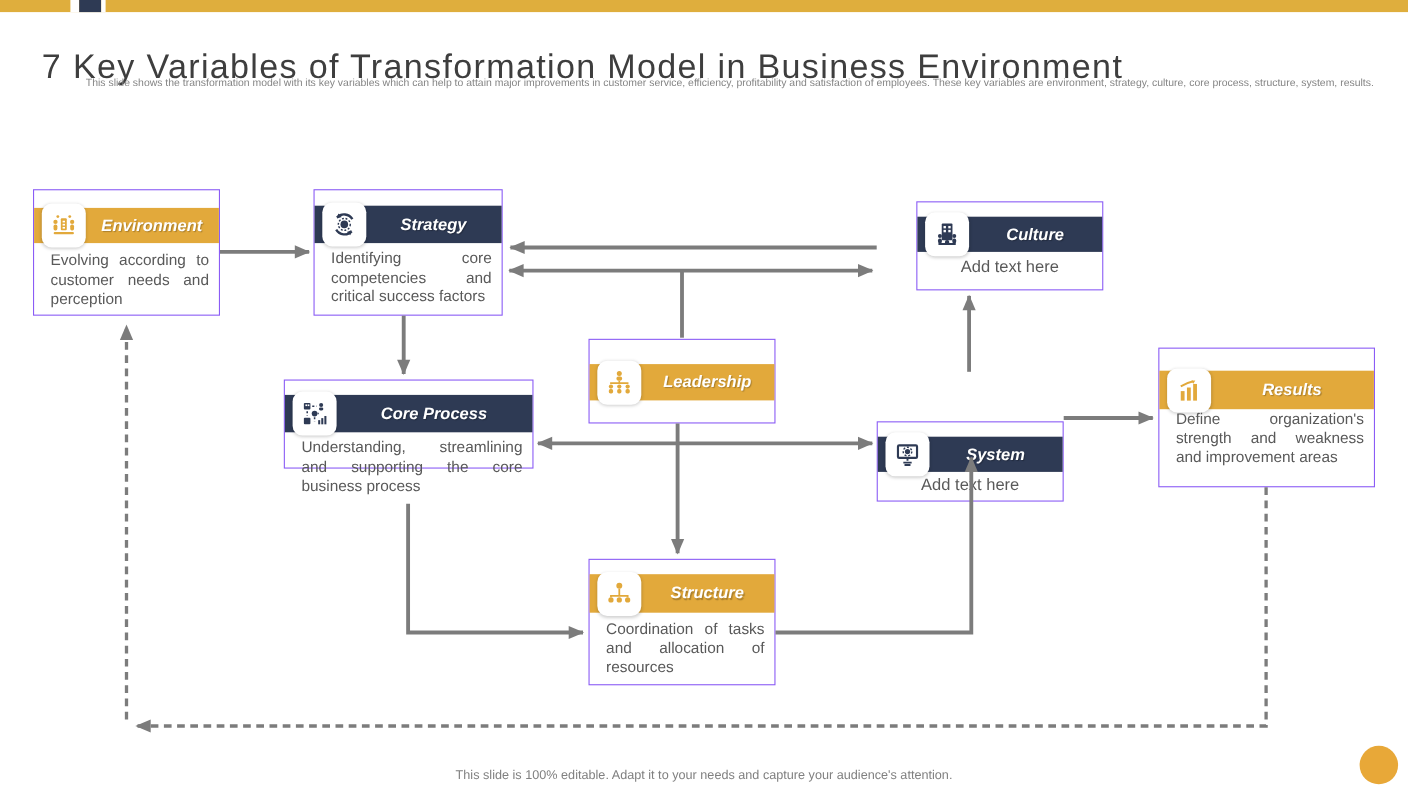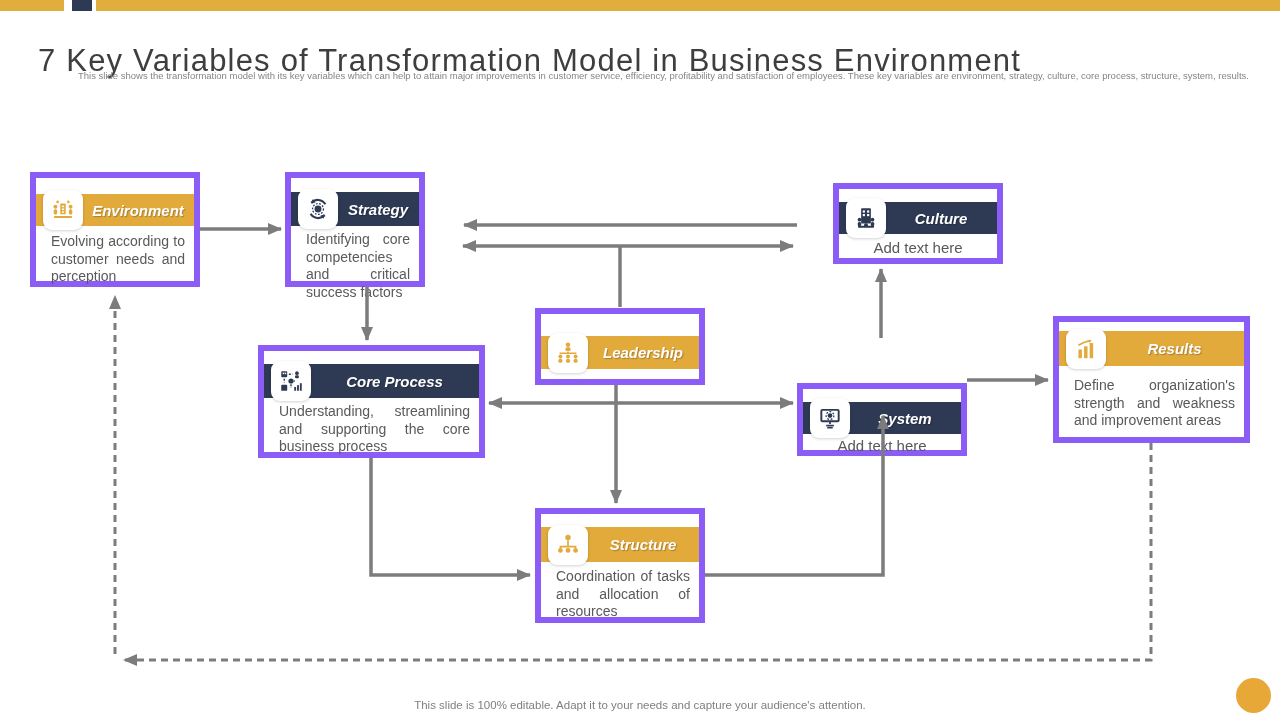--- a/index.html
+++ b/index.html
@@ -7,49 +7,49 @@
        font-family:"Liberation Sans",sans-serif;}
   
   .topbar{position:absolute;left:0;top:0;width:1280px;height:11px;background:#DFAE3D;}
   .topbar-gap{position:absolute;top:0;height:11px;background:#fff;}
   .topbar-navy{position:absolute;left:72px;top:0;width:20px;height:11px;background:#2E3A54;}
   
   .title{position:absolute;left:38px;top:22px;width:1180px;font-size:31px;letter-spacing:1.2px;
          color:#3E3E3E;font-weight:400;}
   .subtitle{position:absolute;left:30px;top:70px;width:1220px;font-size:9.5px;color:#858585;margin-left:48px;}
   
-  .node{position:absolute;background:#fff;border:6px solid #8b5cf6;box-sizing:border-box;}
+  .node{position:absolute;background:#fff;border:1px solid #8b5cf6;box-sizing:border-box;}
   .bar{position:absolute;left:0;right:0;display:flex;align-items:center;}
   .gold .bar{background:#E2A93B;}
   .navy .bar{background:#2E3A54;}
   .iconbox{position:absolute;left:7px;top:50%;transform:translateY(-50%);width:40px;height:40px;
            background:#fff;border-radius:9px;display:flex;align-items:center;justify-content:center;
            box-shadow:0 1px 3px rgba(0,0,0,0.18);}
   .gold .iconbox{color:#E2A93B;}
   .navy .iconbox{color:#2E3A54;}
   .nlabel{flex:1;margin-left:46px;text-align:center;color:#fff;font-weight:bold;font-style:italic;
           font-size:15px;text-shadow:1px 1px 1px rgba(0,0,0,0.25);}
   .nbody{position:absolute;left:15px;right:9px;color:#595959;font-size:14px;line-height:17.5px;
          text-align:justify;}
   .nbody.placeholder{left:0;right:0;text-align:center;font-size:15px;}
   
   #node-environment{left:30px;top:172px;width:170px;height:115px;}
   #node-environment .bar{top:16px;height:32px;} #node-environment .nbody{top:55px;}
-  #node-strategy{left:285px;top:172px;width:140px;height:115px;}
+  #node-strategy{left:285px;top:172px;width:172px;height:115px;}
   #node-strategy .bar{top:14px;height:34px;} #node-strategy .nbody{top:53px;}
   #node-culture{left:797px;top:183px;width:170px;height:81px;margin-left:36px;}
   #node-culture .bar{top:13px;height:32px;} #node-culture .nbody{top:50px;}
   #node-leadership{left:535px;top:308px;width:170px;height:77px;}
   #node-leadership .bar{top:22px;height:33px;}
-  #node-core_process{left:258px;top:345px;width:227px;height:113px;}
+  #node-core_process{left:258px;top:345px;width:227px;height:81px;}
   #node-core_process .bar{top:13px;height:34px;} #node-core_process .nbody{top:52px;}
   #node-system{left:797px;top:338px;width:170px;height:73px;margin-top:45px;}
   #node-system .bar{top:13px;height:32px;} #node-system .nbody{top:48px;}
   #node-results{left:1053px;top:316px;width:197px;height:127px;}
-  #node-results .bar{top:9px;height:35px;} #node-results .nbody{top:55px;}
+  #node-results .bar{top:20px;height:35px;} #node-results .nbody{top:55px;}
   #node-structure{left:535px;top:508px;width:170px;height:115px;}
   #node-structure .bar{top:13px;height:35px;} #node-structure .nbody{top:54px;}
   
   svg.arrows{position:absolute;left:0;top:0;pointer-events:none;}
   
   .footer{position:absolute;left:0;top:699px;width:1280px;text-align:center;font-size:11.5px;
           color:#808080;}
   .circle{position:absolute;left:1236px;top:678px;width:35px;height:35px;border-radius:50%;
           background:#E8A838;}
 </style>

